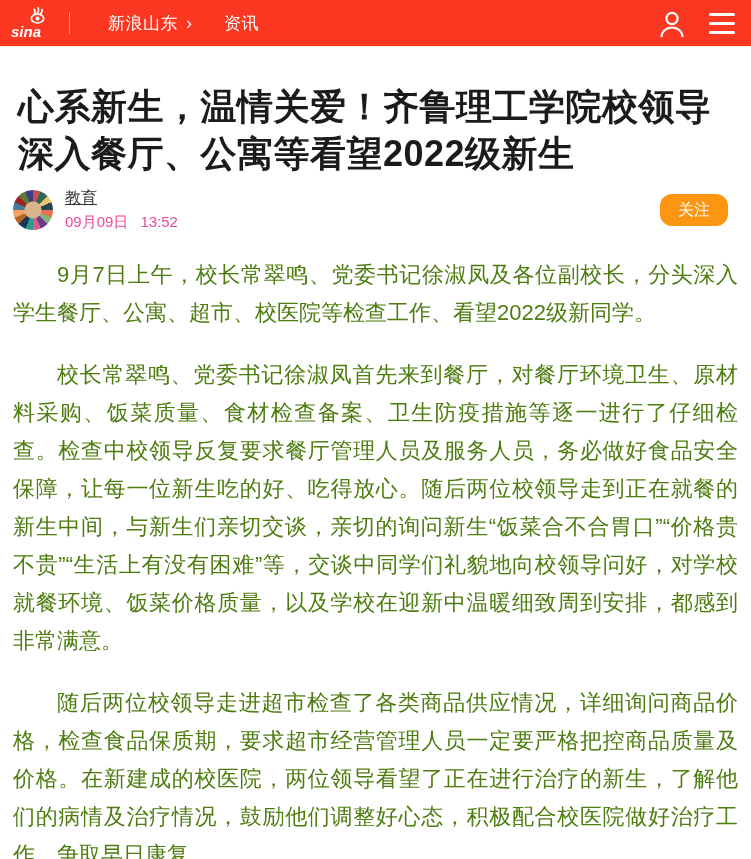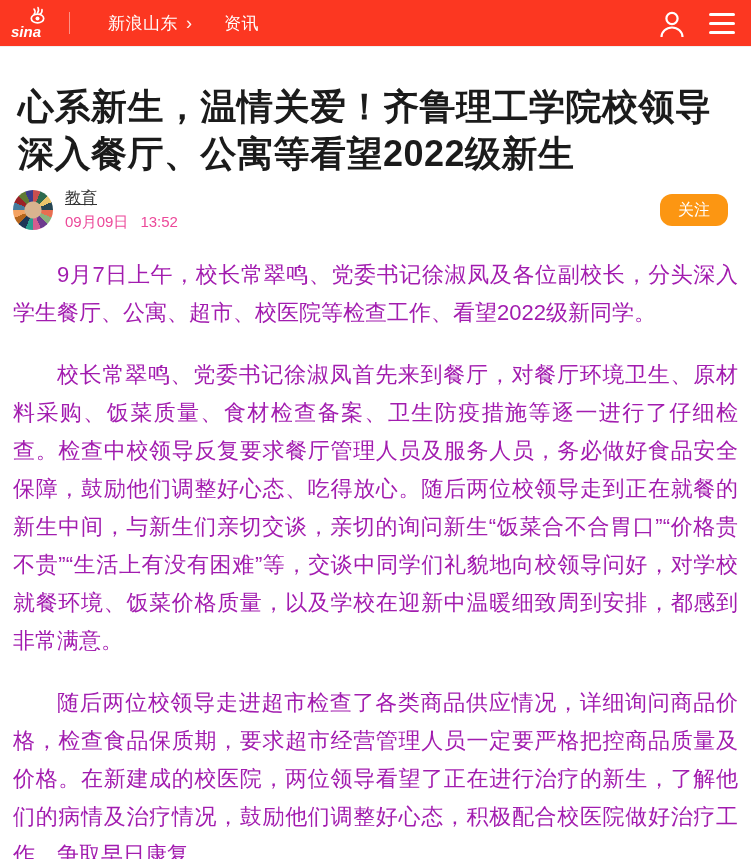--- a/index.html
+++ b/index.html
@@ -98,21 +98,21 @@
     padding: 8px 18px;
     border-radius: 12px;
     cursor: pointer;
     font-family: inherit;
   }
 
   .article-body p {
     margin: 24px 0;
     font-size: 22px;
     line-height: 38px;
-    color: #a21caf;
+    color: #4d7c0f;
     text-indent: 2em;
     text-align: justify;
   }
 </style>
 </head>
 <body>
 
 <header class="topbar">
   <div class="topbar-left">
     <div class="logo">
@@ -152,16 +152,16 @@
       <div class="author-name">教育</div>
       <div class="author-date">
         <span>09月09日</span><span class="time">13:52</span>
       </div>
     </div>
     <button class="follow-btn">关注</button>
   </div>
 
   <div class="article-body">
     <p>9月7日上午，校长常翠鸣、党委书记徐淑凤及各位副校长，分头深入学生餐厅、公寓、超市、校医院等检查工作、看望2022级新同学。</p>
-    <p>校长常翠鸣、党委书记徐淑凤首先来到餐厅，对餐厅环境卫生、原材料采购、饭菜质量、食材检查备案、卫生防疫措施等逐一进行了仔细检查。检查中校领导反复要求餐厅管理人员及服务人员，务必做好食品安全保障，鼓励他们调整好心态、吃得放心。随后两位校领导走到正在就餐的新生中间，与新生们亲切交谈，亲切的询问新生“饭菜合不合胃口”“价格贵不贵”“生活上有没有困难”等，交谈中同学们礼貌地向校领导问好，对学校就餐环境、饭菜价格质量，以及学校在迎新中温暖细致周到安排，都感到非常满意。</p>
+    <p>校长常翠鸣、党委书记徐淑凤首先来到餐厅，对餐厅环境卫生、原材料采购、饭菜质量、食材检查备案、卫生防疫措施等逐一进行了仔细检查。检查中校领导反复要求餐厅管理人员及服务人员，务必做好食品安全保障，让每一位新生吃的好、吃得放心。随后两位校领导走到正在就餐的新生中间，与新生们亲切交谈，亲切的询问新生“饭菜合不合胃口”“价格贵不贵”“生活上有没有困难”等，交谈中同学们礼貌地向校领导问好，对学校就餐环境、饭菜价格质量，以及学校在迎新中温暖细致周到安排，都感到非常满意。</p>
     <p>随后两位校领导走进超市检查了各类商品供应情况，详细询问商品价格，检查食品保质期，要求超市经营管理人员一定要严格把控商品质量及价格。在新建成的校医院，两位领导看望了正在进行治疗的新生，了解他们的病情及治疗情况，鼓励他们调整好心态，积极配合校医院做好治疗工作，争取早日康复。</p>
   </div>
 </main>
 
 </body></html>

